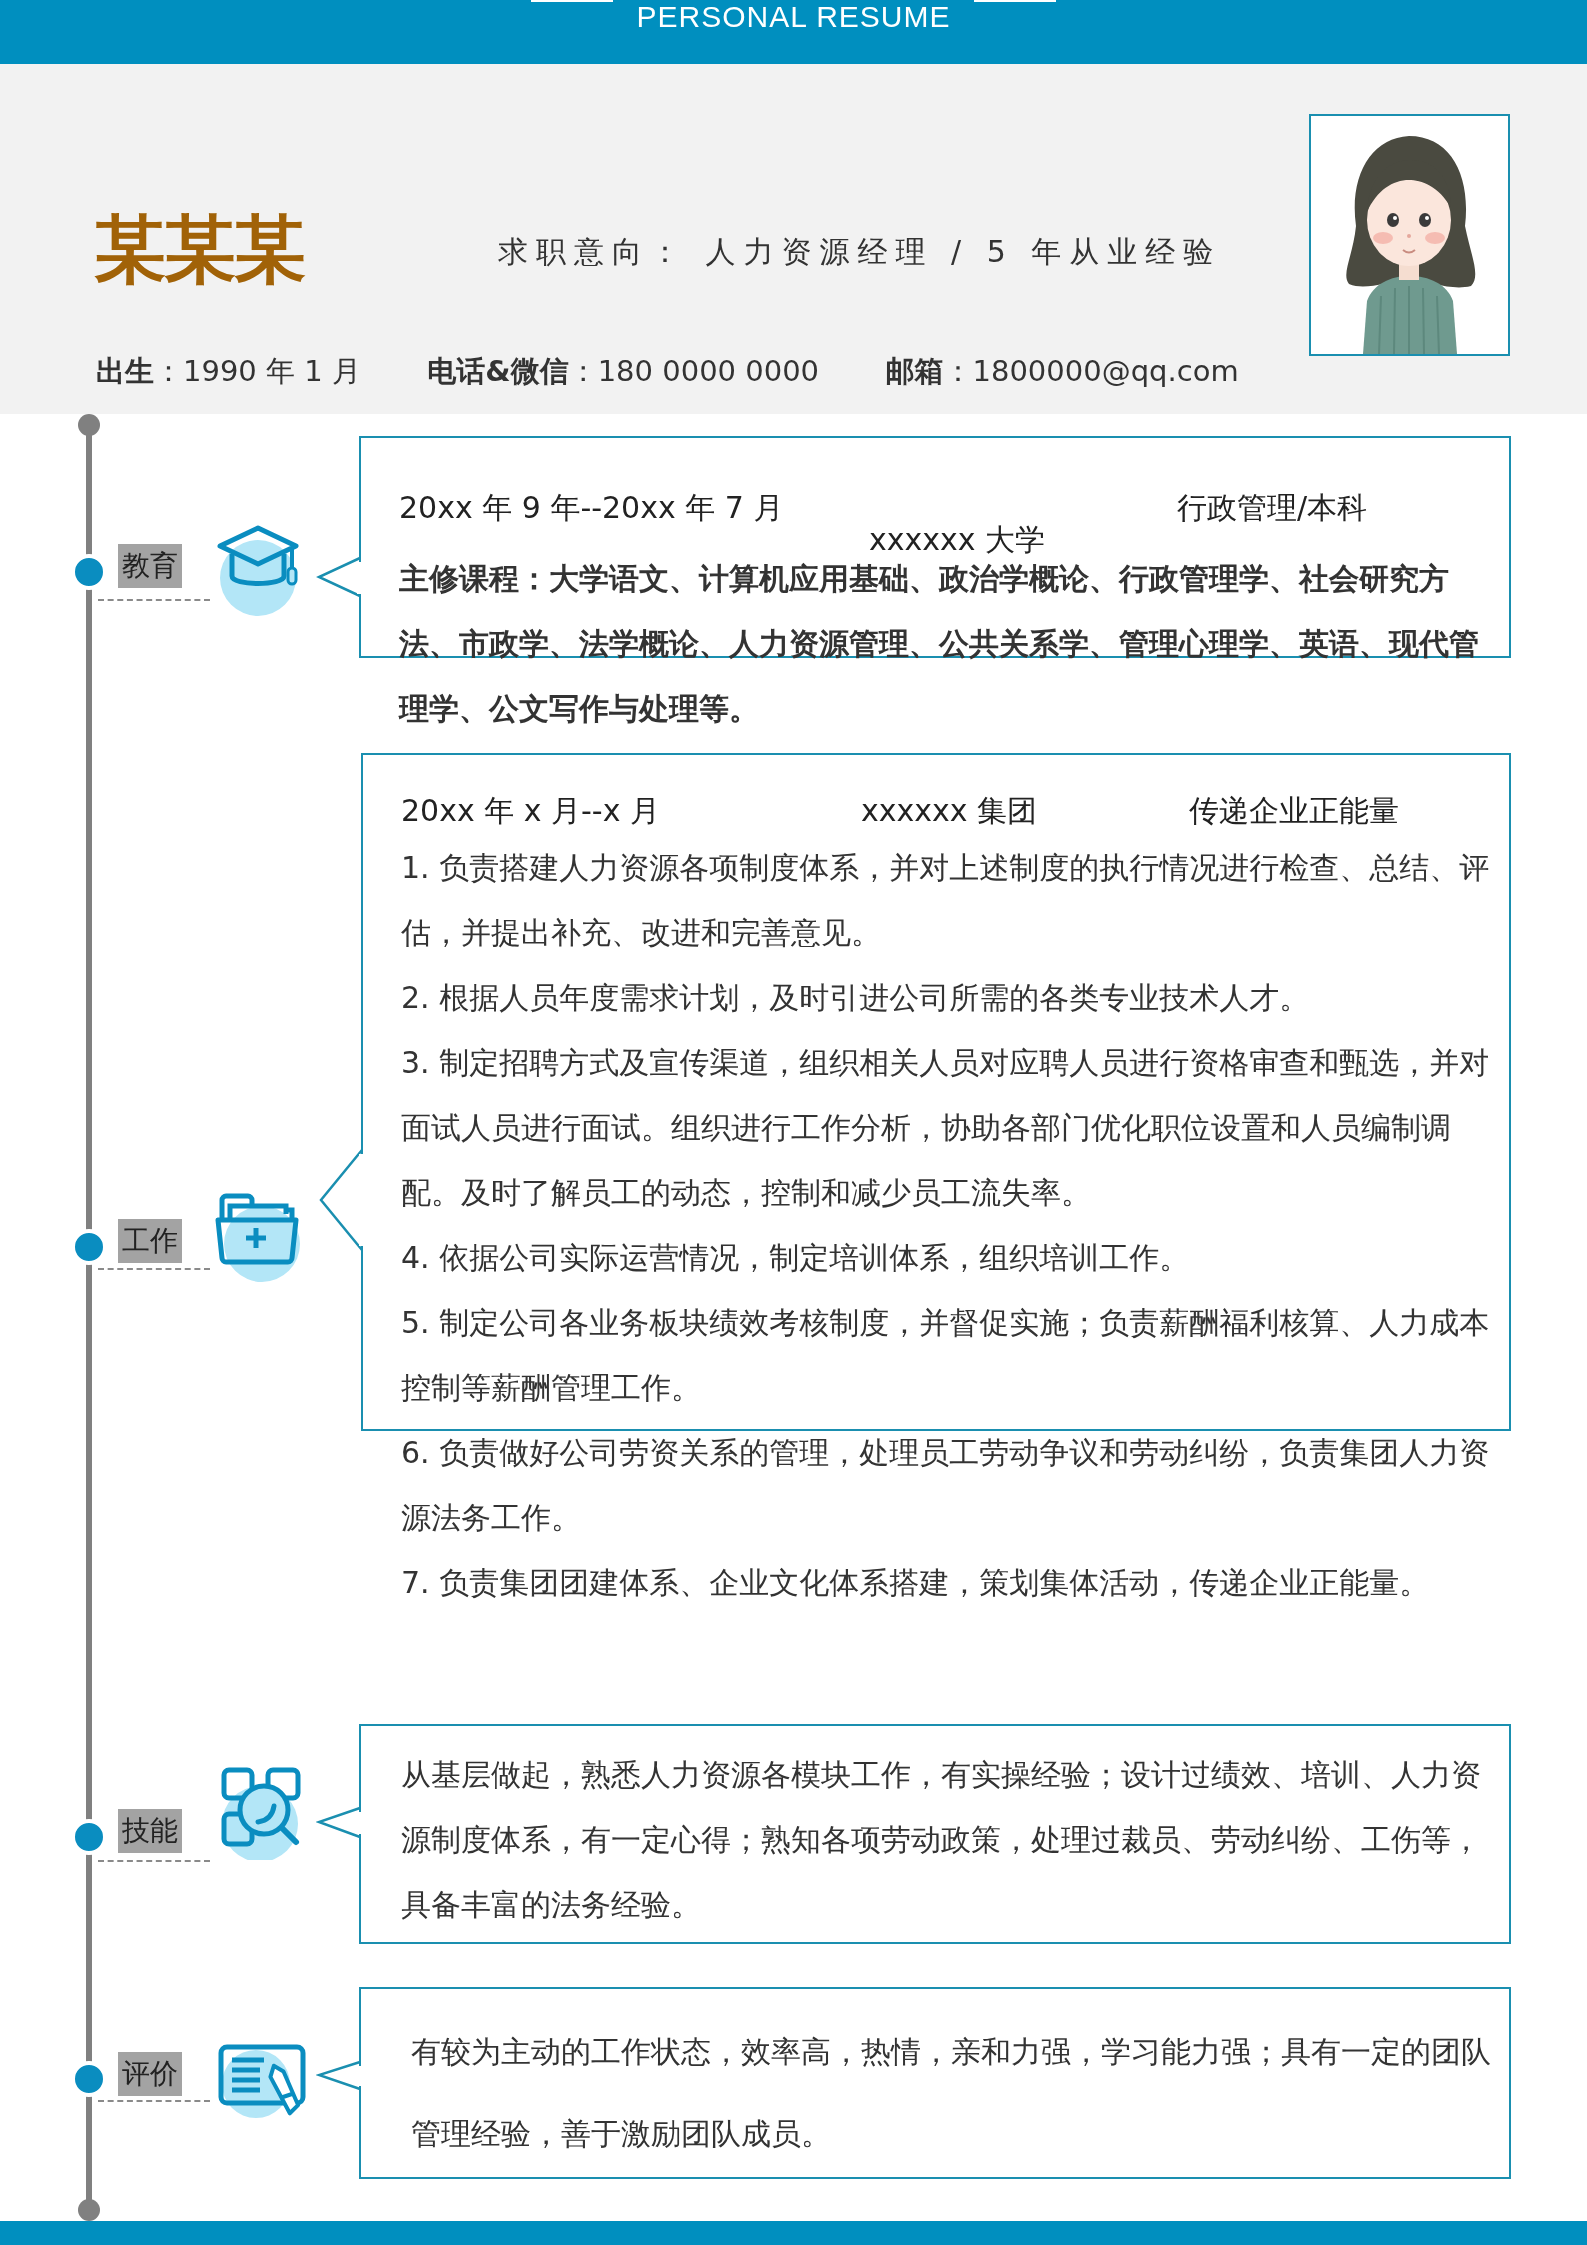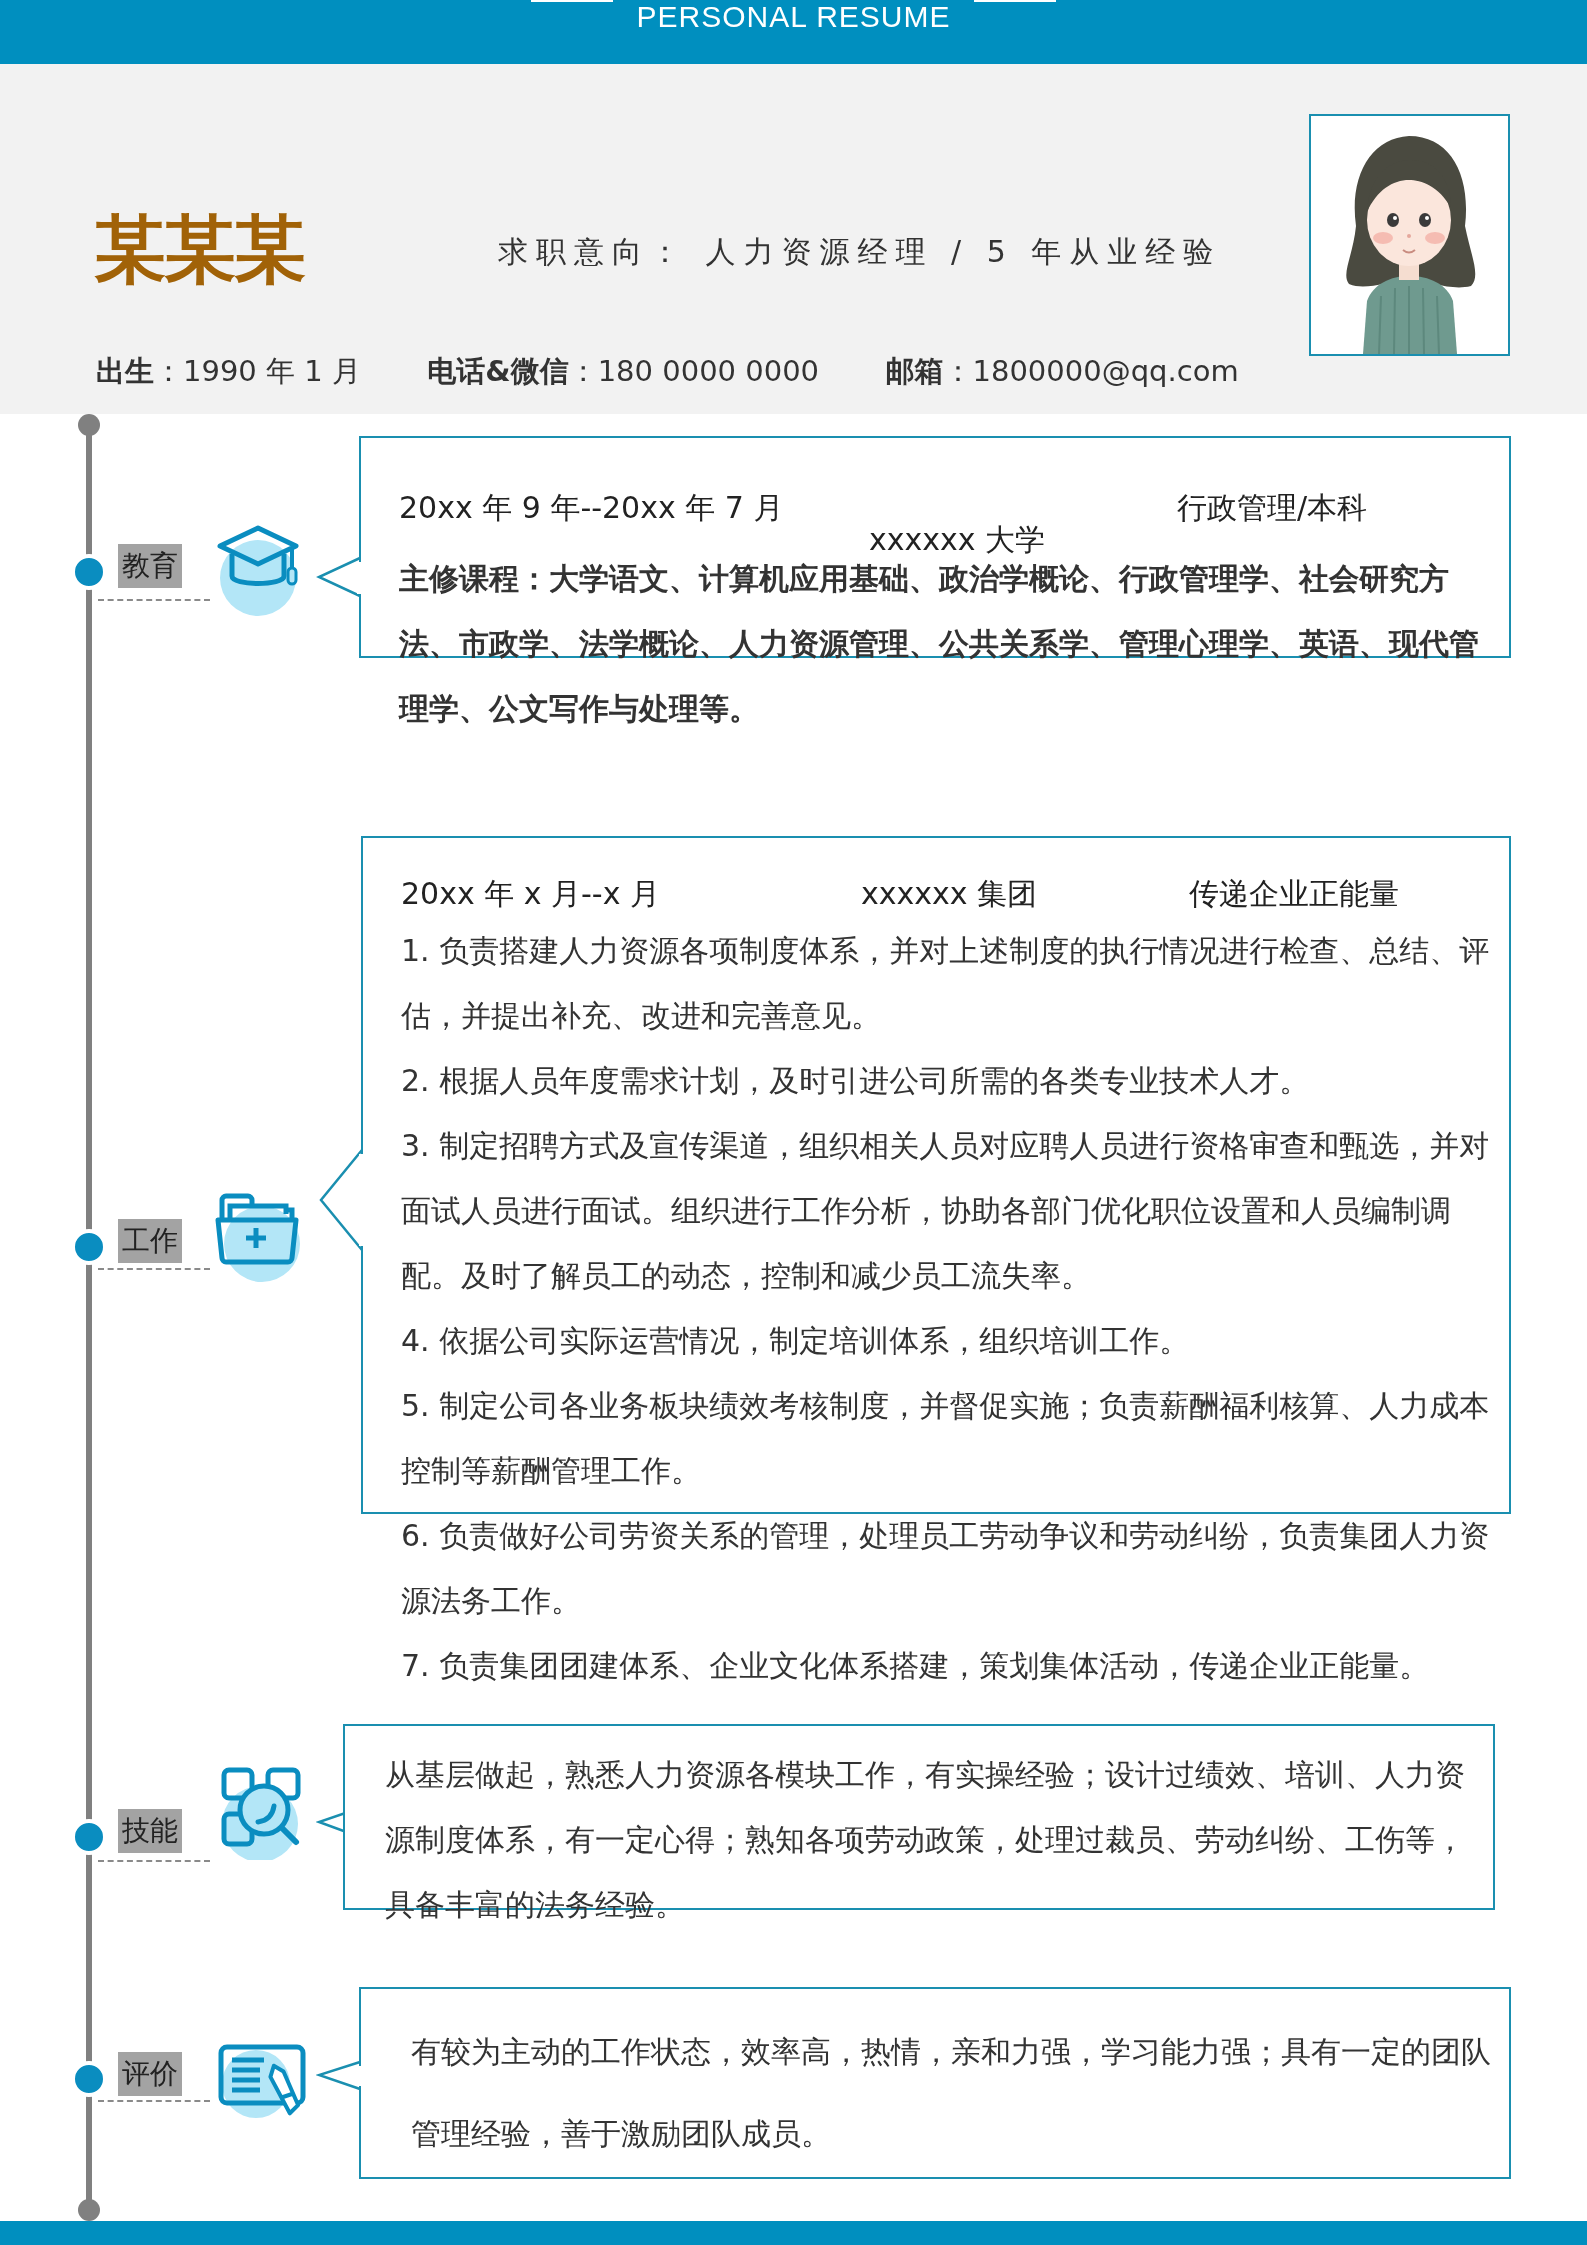--- a/index.html
+++ b/index.html
@@ -130,21 +130,21 @@
     <path d="M16 26 L16 14 L72 14 L72 22" fill="none" stroke="#0a8dc0" stroke-width="5"></path>
     <path d="M72 18 L78 18 L78 28" fill="none" stroke="#0a8dc0" stroke-width="5"></path>
     <path d="M4 28 L82 28 L78 66 C78 68 76 70 74 70 L12 70 C10 70 8 68 8 66 Z" fill="none" stroke="#0a8dc0" stroke-width="5" stroke-linejoin="round"></path>
     <line x1="42" y1="36" x2="42" y2="56" stroke="#0a8dc0" stroke-width="5"></line>
     <line x1="32" y1="46" x2="52" y2="46" stroke="#0a8dc0" stroke-width="5"></line>
   </svg>
 </div>
 <svg class="pointer" style="left:318px; top:1148px; height:104px;" viewBox="0 0 46 104">
   <polyline points="44,2 3,52 44,102" fill="#ffffff" stroke="#1a8fb0" stroke-width="2.5"></polyline>
 </svg>
-<div class="box" style="left:361px; top:836px; width:1150px; height:678px;">
+<div class="box" style="left:361px; top:753px; width:1150px; height:678px;">
   <div class="edu-head" style="left:38px; top:36px;">20xx 年 x 月--x 月</div>
   <div class="edu-head" style="left:498px; top:36px;">xxxxxx 集团</div>
   <div class="edu-head" style="left:826px; top:36px;">传递企业正能量</div>
   <div style="position:absolute; left:38px; top:80px; width:1090px;">
     <div class="work-line">1. 负责搭建人力资源各项制度体系，并对上述制度的执行情况进行检查、总结、评估，并提出补充、改进和完善意见。</div>
     <div class="work-line">2. 根据人员年度需求计划，及时引进公司所需的各类专业技术人才。</div>
     <div class="work-line">3. 制定招聘方式及宣传渠道，组织相关人员对应聘人员进行资格审查和甄选，并对面试人员进行面试。组织进行工作分析，协助各部门优化职位设置和人员编制调配。及时了解员工的动态，控制和减少员工流失率。</div>
     <div class="work-line">4. 依据公司实际运营情况，制定培训体系，组织培训工作。</div>
     <div class="work-line">5. 制定公司各业务板块绩效考核制度，并督促实施；负责薪酬福利核算、人力成本控制等薪酬管理工作。</div>
     <div class="work-line">6. 负责做好公司劳资关系的管理，处理员工劳动争议和劳动纠纷，负责集团人力资源法务工作。</div>
@@ -163,21 +163,21 @@
     <rect x="50" y="6" width="30" height="28" rx="5" fill="none" stroke="#0a8dc0" stroke-width="5"></rect>
     <rect x="6" y="50" width="28" height="30" rx="5" fill="none" stroke="#0a8dc0" stroke-width="5"></rect>
     <circle cx="46" cy="46" r="24" fill="#b3e6f7" stroke="#0a8dc0" stroke-width="5"></circle>
     <path d="M40 58 Q54 56 56 42" fill="none" stroke="#0a8dc0" stroke-width="5" stroke-linecap="round"></path>
     <line x1="64" y1="64" x2="78" y2="78" stroke="#0a8dc0" stroke-width="6" stroke-linecap="round"></line>
   </svg>
 </div>
 <svg class="pointer" style="left:316px; top:1806px; height:34px;" viewBox="0 0 46 34">
   <polyline points="44,2 3,16 44,31" fill="#ffffff" stroke="#1a8fb0" stroke-width="2.5"></polyline>
 </svg>
-<div class="box" style="left:343px; top:1724px; width:1152px; height:186px;">
+<div class="box" style="left:359px; top:1724px; width:1152px; height:220px;">
   <div class="para" style="left:40px; top:16px; width:1092px;">从基层做起，熟悉人力资源各模块工作，有实操经验；设计过绩效、培训、人力资源制度体系，有一定心得；熟知各项劳动政策，处理过裁员、劳动纠纷、工伤等，具备丰富的法务经验。</div>
 </div>
 <div style="position:absolute; left:357px; top:1812px; width:6px; height:22px; background:#ffffff;"></div>
 
 <div class="node-dot" style="left:71px; top:2061px;"></div>
 <div class="node-label" style="left:118px; top:2052px;">评价</div>
 <div class="node-dash" style="left:98px; top:2100px;"></div>
 <div class="node-icon" style="left:218px; top:2044px;">
   <svg width="96" height="96" viewBox="0 0 96 96">
     <circle cx="38" cy="40" r="34" fill="#b3e6f7"></circle>

